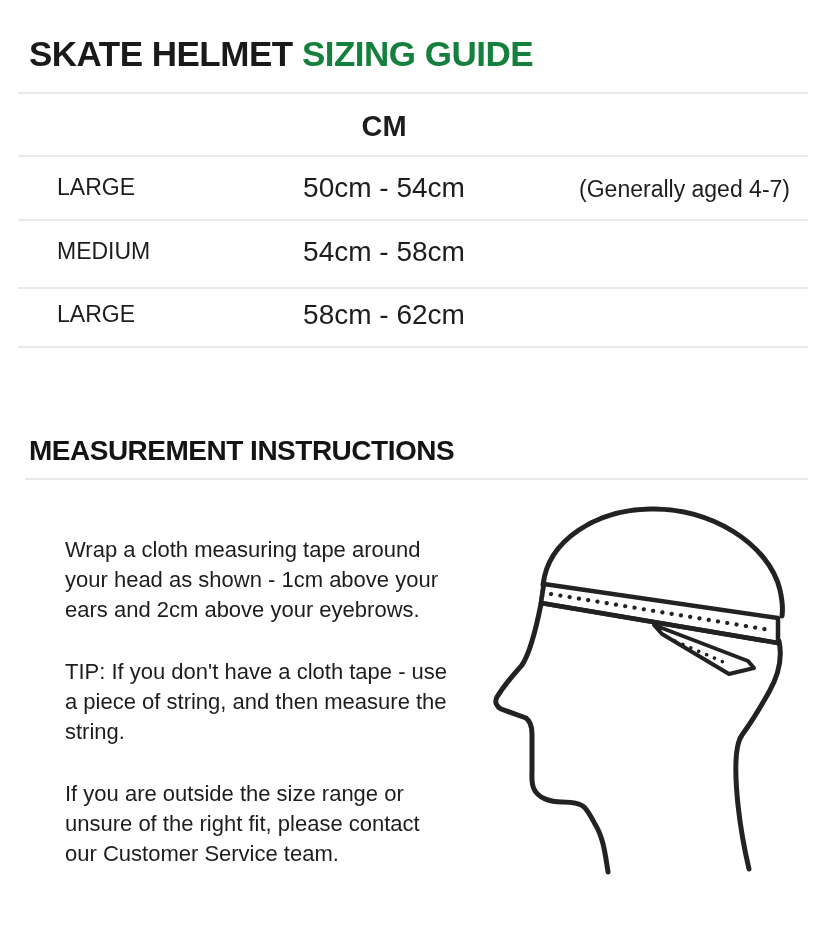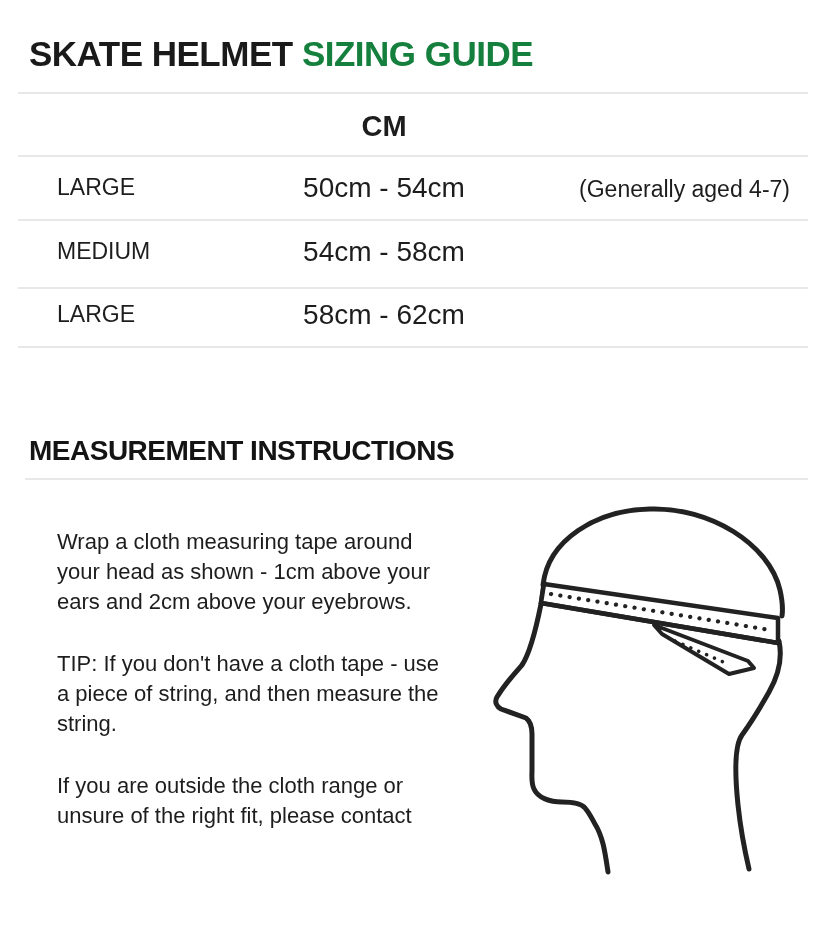--- a/index.html
+++ b/index.html
@@ -27,21 +27,21 @@
   .row-note  { position: absolute; left: 545px; width: 245px; text-align: right; font-size: 23px; line-height: 23px; }
   .section-heading {
     position: absolute; left: 29px; top: 437px; margin: 0;
     font-size: 28px; font-weight: bold; letter-spacing: -0.5px;
     line-height: 28px; white-space: nowrap; color: #141414;
   }
   .instructions {
     position: absolute; left: 57px; top: 527px; width: 400px;
     font-size: 22px; line-height: 30px;
   }
-  .para { margin: 0; }
+  .para { margin: 8px; }
   .para + .para { margin-top: 32px; }
   .figure {
     position: absolute; left: 478px; top: 492px; width: 312px; height: 392px;
   }
 </style>
 </head>
 <body>
 
 <h1 class="page-title"><span>SKATE HELMET</span>
   <span class="muted">SIZING GUIDE</span>
@@ -81,22 +81,23 @@
     <div>Wrap a cloth measuring tape around</div>
     <div>your head as shown - 1cm above your</div>
     <div>ears and 2cm above your eyebrows.</div>
   </div>
   <div class="para">
     <div>TIP: If you don't have a cloth tape - use</div>
     <div>a piece of string, and then measure the</div>
     <div>string.</div>
   </div>
   <div class="para">
-    <div>If you are outside the cloth range or</div>
+    <div>If you are outside the size range or</div>
     <div>unsure of the right fit, please contact</div>
+    <div>our Customer Service team.</div>
   </div>
 </div>
 
 <div class="figure">
   <svg viewBox="0 0 312 392" width="312" height="392">
     <g fill="none" stroke="#222222" stroke-width="5" stroke-linecap="round" stroke-linejoin="round">
 
       <path d="M 130,380
                C 127,360 125,345 117,332
                C 112,323 110,319 107,316

